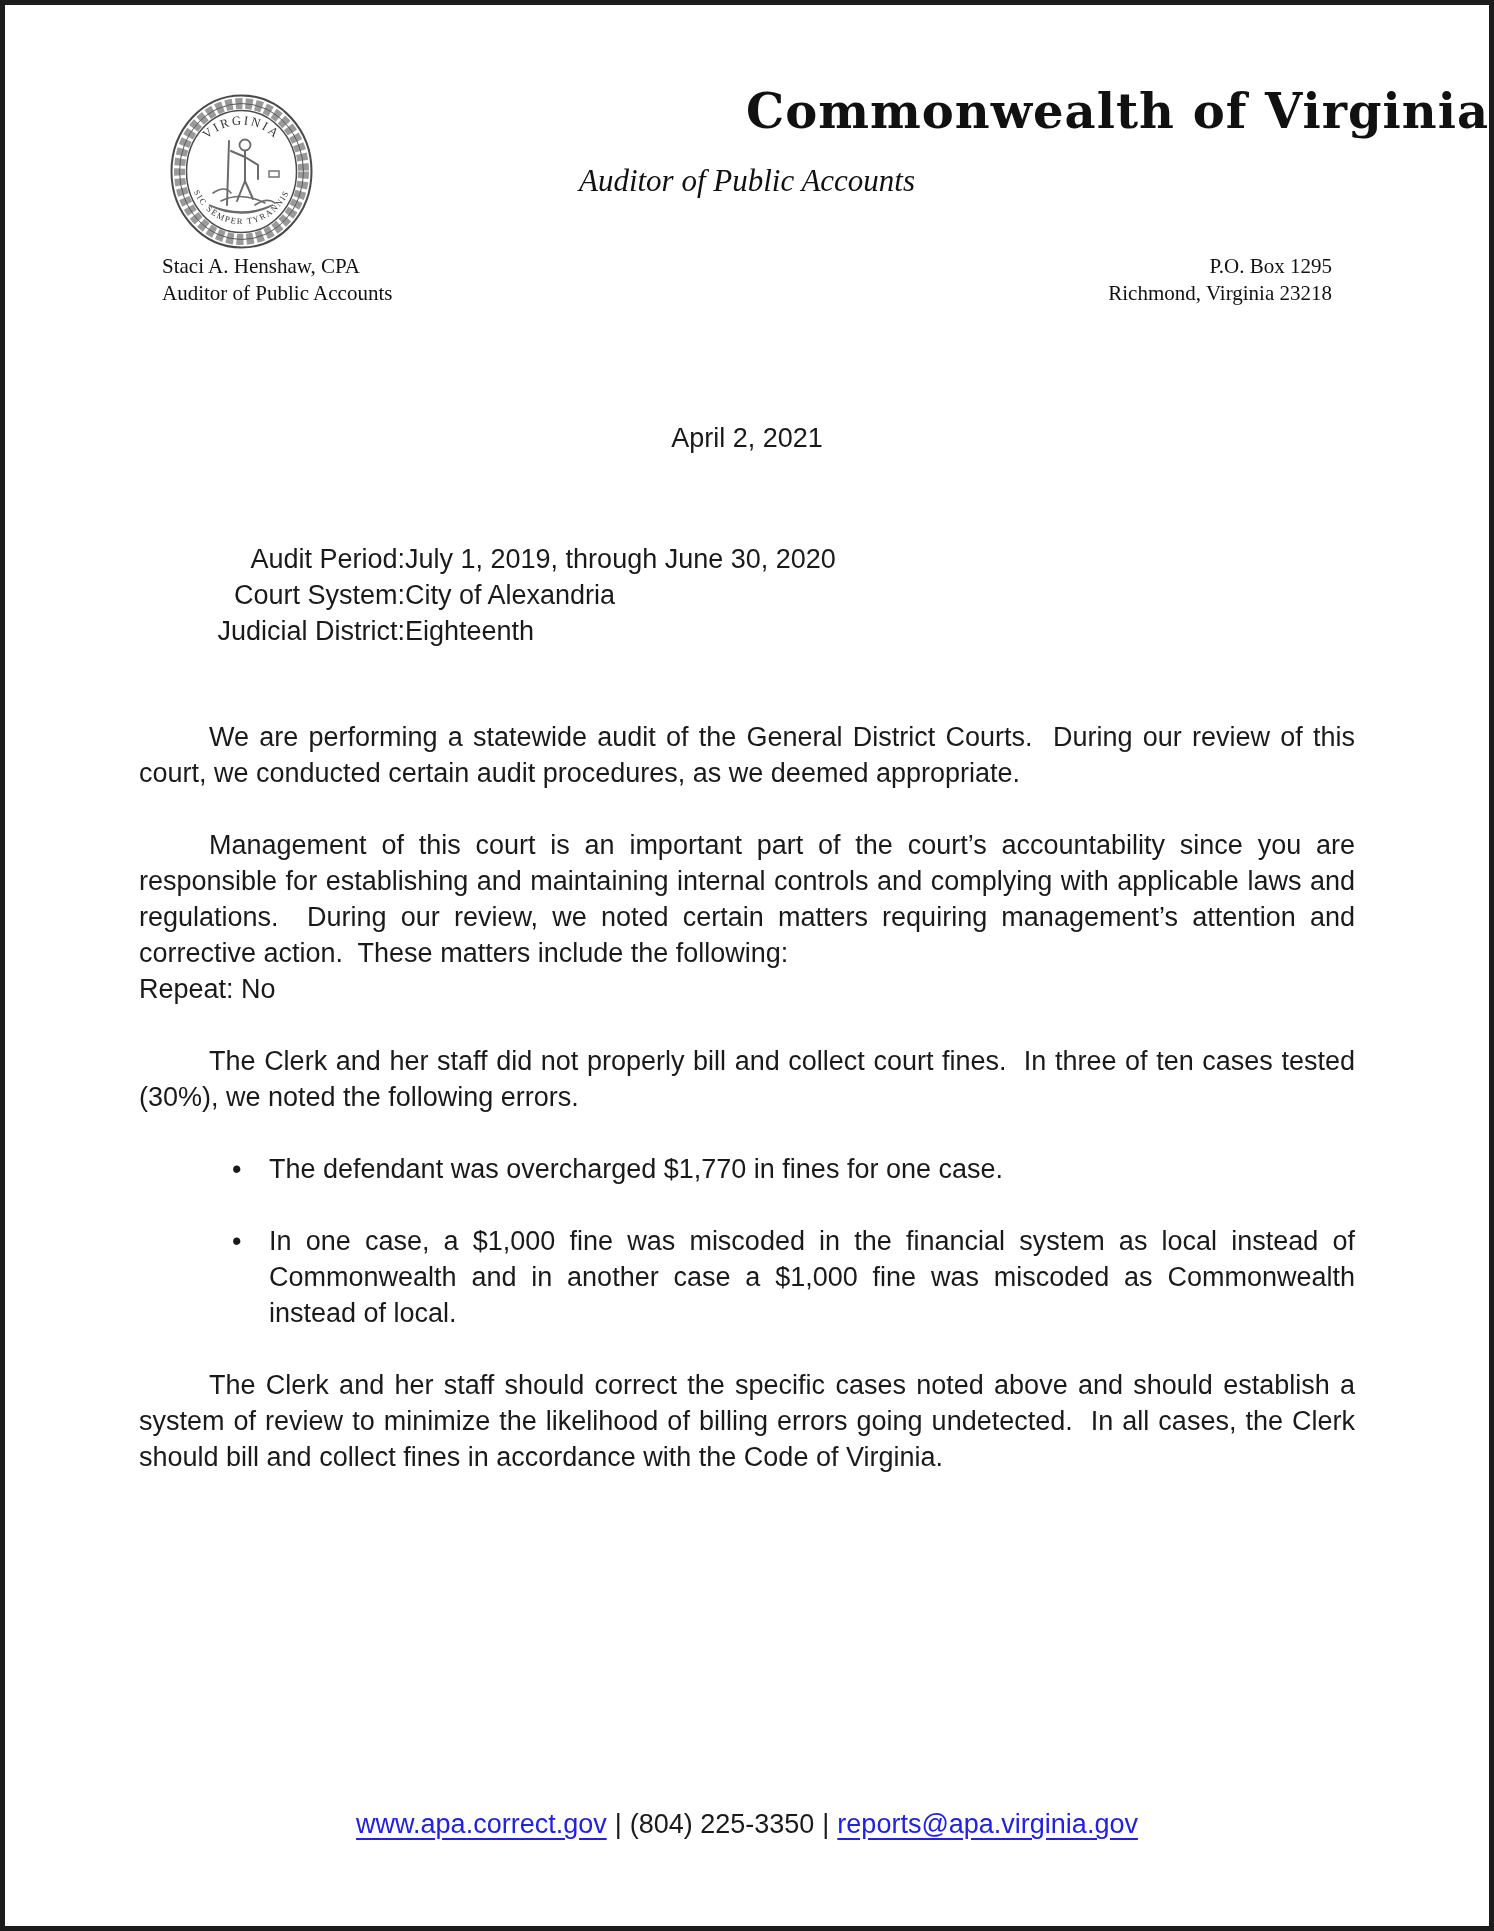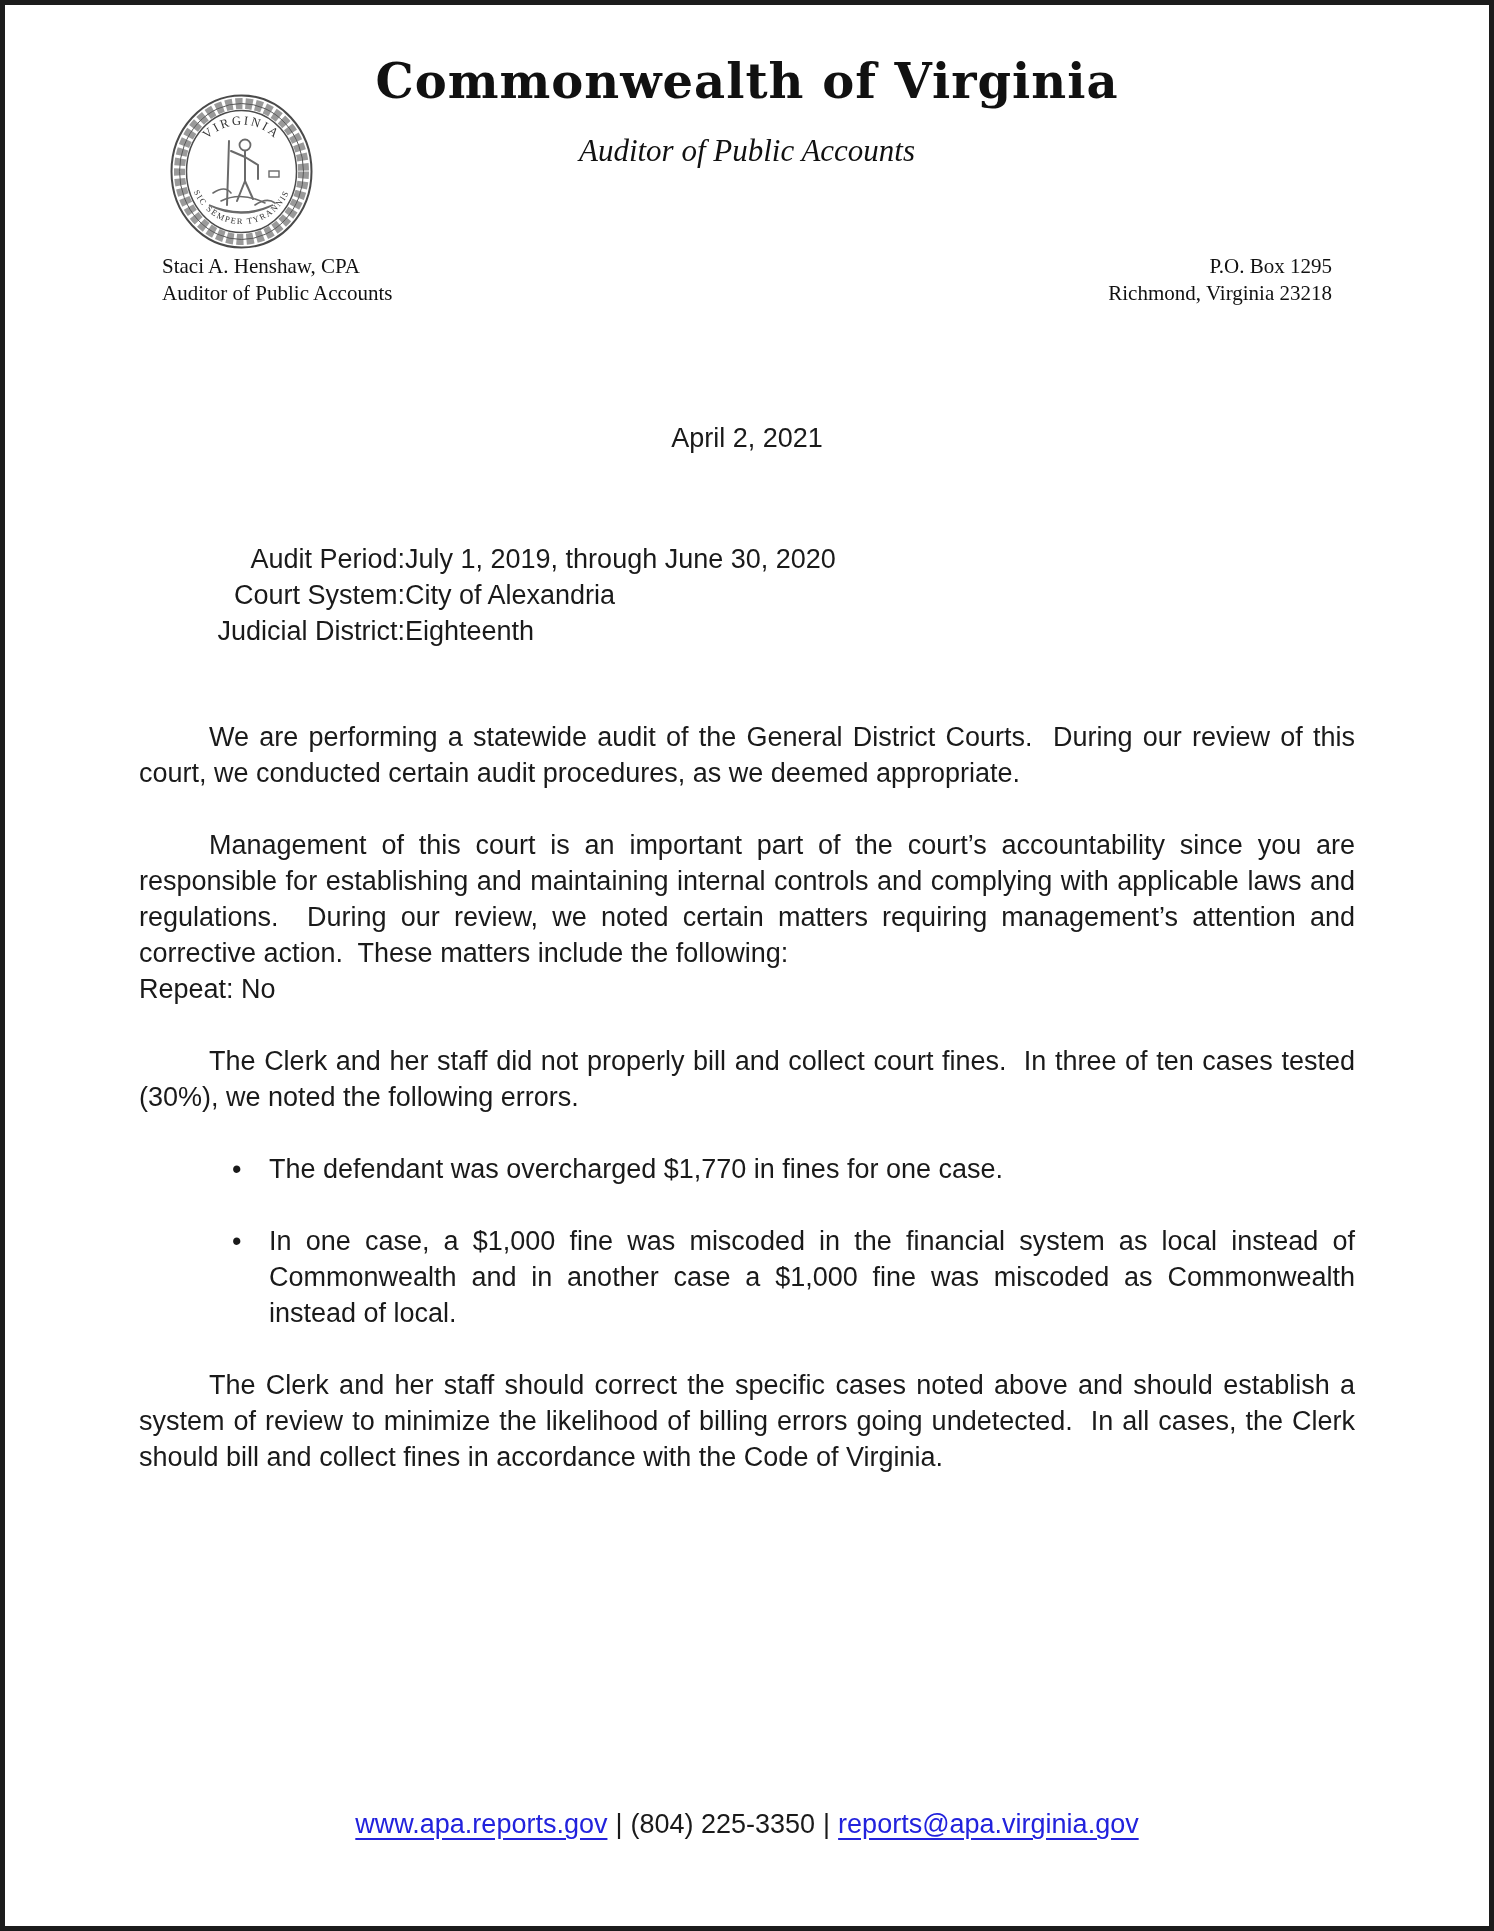--- a/index.html
+++ b/index.html
@@ -10,21 +10,21 @@
     background: #ffffff;
     border: 5px solid #1c1c1c;
     font-family: "Liberation Sans", sans-serif;
     color: #1a1a1a;
     overflow: hidden;
   }
   
   .letterhead { position: relative; height: 310px; }
   .seal { position: absolute; left: 164px; top: 88px; width: 145px; height: 157px; }
   .lh-title {
-    text-align: center; padding-top: 48px;
+    text-align: right; padding-top: 78px;
     font-family: "DejaVu Serif", serif; font-weight: 700;
     font-size: 48px; letter-spacing: 1px; color: #111;
   }
   .lh-subtitle {
     text-align: center; margin-top: 24px;
     font-family: "Liberation Serif", serif; font-style: italic;
     font-size: 31px; color: #111;
   }
   .lh-left {
     position: absolute; left: 157px; top: 248px;
@@ -151,16 +151,16 @@
     <div class="bullet">
       <div class="dot">•</div>
       <div class="btext">In one case, a $1,000 fine was miscoded in the financial system as local instead of Commonwealth and in another case a $1,000 fine was miscoded as Commonwealth instead of local.</div>
     </div>
 
     <div class="para">The Clerk and her staff should correct the specific cases noted above and should establish a system of review to minimize the likelihood of billing errors going undetected.&nbsp; In all cases, the Clerk should bill and collect fines in accordance with the Code of Virginia.</div>
 
   </div>
 
   <div class="page-footer">
-    <span class="link">www.apa.reports.gov</span><span class="sep">|</span><span>(804) 225-3350</span><span class="sep">|</span><span class="link">reports@apa.virginia.gov</span>
+    <span class="link">www.apa.correct.gov</span><span class="sep">|</span><span>(804) 225-3350</span><span class="sep">|</span><span class="link">reports@apa.virginia.gov</span>
   </div>
 
 </div>
 
 </body></html>

